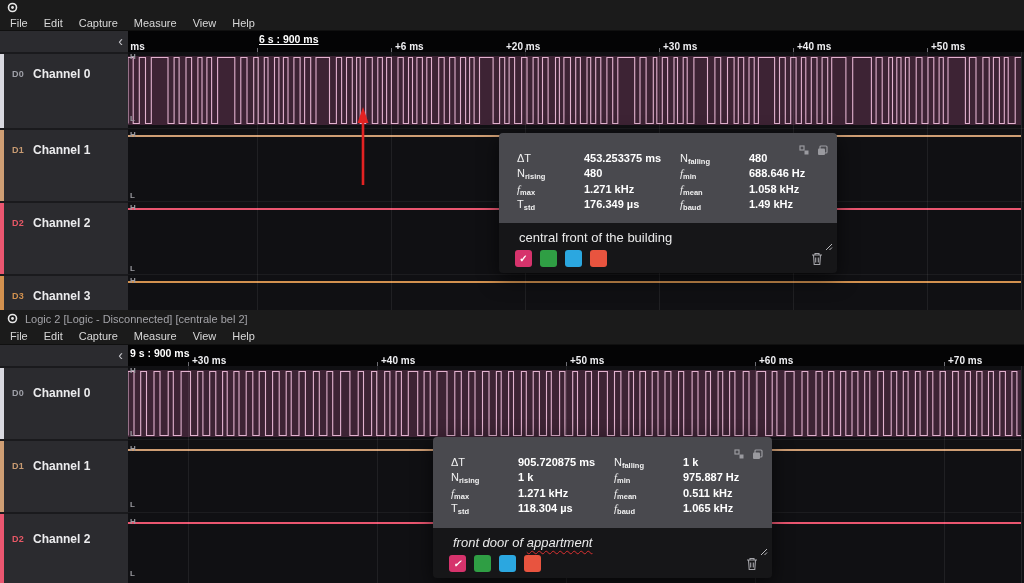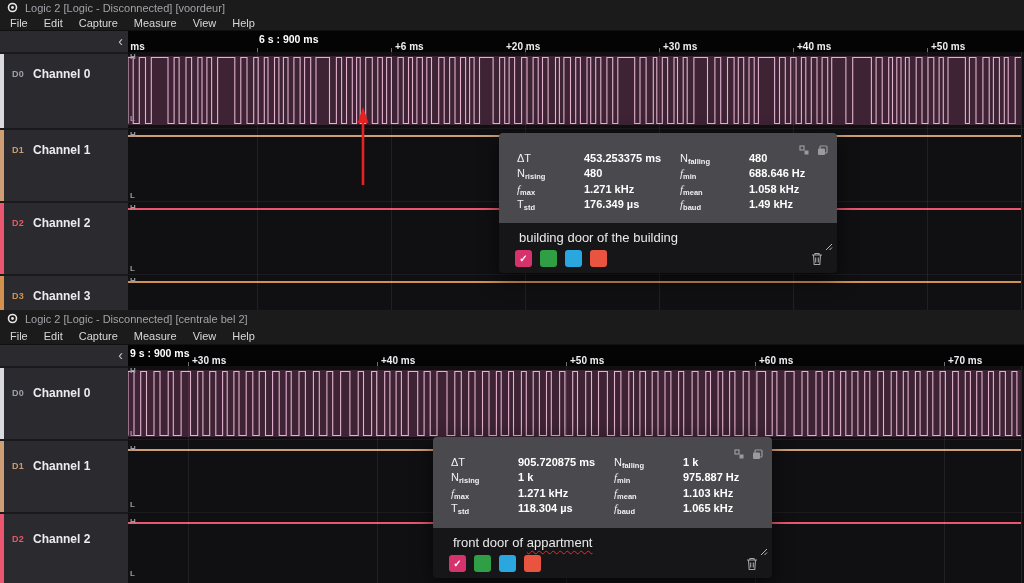--- a/index.html
+++ b/index.html
@@ -49,21 +49,20 @@
 <div class="stage">
 
   <section class="lwin" id="win0" style="top: 0px; height: 310px;">
     <div class="titlebar" style="height: 16px;">
       <span>
         <svg width="11" height="11" viewBox="0 0 11 11">
             <circle cx="5.5" cy="5.5" r="4" fill="none" stroke="#e8e8e8" stroke-width="1.6"></circle>
             <circle cx="5.5" cy="5.5" r="1.4" fill="#e8e8e8"></circle>
           </svg>
       </span>
-      <span class="title">Logic 2 [Logic - Disconnected] [voordeur]</span>
     </div>
     <nav class="menubar" style="top: 16px; height: 15px;">
         <span class="menu-item">File</span>
         <span class="menu-item">Edit</span>
         <span class="menu-item">Capture</span>
         <span class="menu-item">Measure</span>
         <span class="menu-item">View</span>
         <span class="menu-item">Help</span>
       </nav>
     <div class="ruler" style="top: 31px; height: 21px;"></div>
@@ -139,37 +138,37 @@
               <span class="m-val">480</span>
               <span class="m-label"><i>f</i><span class="m-sub">min</span></span>
               <span class="m-val">688.646 Hz</span>
               <span class="m-label"><i>f</i><span class="m-sub">mean</span></span>
               <span class="m-val">1.058 kHz</span>
               <span class="m-label"><i>f</i><span class="m-sub">baud</span></span>
               <span class="m-val">1.49 kHz</span>
             </div>
           </div>
           <div class="panel-dark" style="height: 50px;">
-            <div class="note"><span>building door of the building</span></div>
+            <div class="note"><span>central front of the building</span></div>
             <span class="resize-handle" style="top: 14px;"><svg width="8" height="8" viewBox="0 0 8 8">
                 <path d="M7 1 L1 7 M7 4.5 L4.5 7" stroke="#b9b9bd" stroke-width="1"></path>
               </svg></span>
             <span class="swatch" style="background: rgb(214, 51, 108); left: 16px; top: 27px;">
               <span>✓</span>
             </span>
             <span class="swatch" style="background: rgb(47, 158, 68); left: 41px; top: 27px;"></span>
             <span class="swatch" style="background: rgb(43, 167, 224); left: 66px; top: 27px;"></span>
             <span class="swatch" style="background: rgb(232, 84, 63); left: 91px; top: 27px;"></span>
             <span class="trash" style="top: 29px;"><svg width="12" height="14" viewBox="0 0 12 14">
                 <path d="M1 3 h10 M4 3 V1.5 h4 V3 M2.5 3 l.7 9.5 h5.6 l.7-9.5 M4.7 5.5 v5 M7.3 5.5 v5" fill="none" stroke="#a5a5aa" stroke-width="1.1"></path>
               </svg></span>
           </div>
         </div>
       </div>
-  <span class="rlabel rmajor" style="left: 259px; top: 33px;">6 s : 900 ms</span>
+  <span class="rlabel rmajor" style="left: 259px; top: 33px; text-decoration: underline;">6 s : 900 ms</span>
       <span class="rlabel" style="left: 122px; top: 41px;">0 ms</span>
       <span class="rlabel" style="left: 395px; top: 41px;">+6 ms</span>
       <span class="rlabel" style="left: 506px; top: 41px;">+20 ms</span>
       <span class="rlabel" style="left: 663px; top: 41px;">+30 ms</span>
       <span class="rlabel" style="left: 797px; top: 41px;">+40 ms</span>
       <span class="rlabel" style="left: 931px; top: 41px;">+50 ms</span>
       <span class="tickmark" style="left: 257px; top: 48px;"></span>
       <div class="gridline" style="left: 257px; top: 52px; height: 258px;"></div>
       <span class="tickmark" style="left: 391px; top: 48px;"></span>
       <div class="gridline" style="left: 391px; top: 52px; height: 258px;"></div>
@@ -261,26 +260,26 @@
               <span class="m-val">1.271 kHz</span>
               <span class="m-label">T<span class="m-sub">std</span></span>
               <span class="m-val">118.304 µs</span>
             </div>
             <div class="mblock" style="left: 181px; top: 17px; grid-template-columns: 69px auto;">
               <span class="m-label">N<span class="m-sub">falling</span></span>
               <span class="m-val">1 k</span>
               <span class="m-label"><i>f</i><span class="m-sub">min</span></span>
               <span class="m-val">975.887 Hz</span>
               <span class="m-label"><i>f</i><span class="m-sub">mean</span></span>
-              <span class="m-val">1.103 kHz</span>
+              <span class="m-val">0.511 kHz</span>
               <span class="m-label"><i>f</i><span class="m-sub">baud</span></span>
               <span class="m-val">1.065 kHz</span>
             </div>
           </div>
-          <div class="panel-dark" style="height: 50px;">
+          <div class="panel-dark" style="height: 50px; font-style: italic;">
             <div class="note"><span>front door of </span><span class="misspell">appartment</span></div>
             <span class="resize-handle" style="top: 14px;"><svg width="8" height="8" viewBox="0 0 8 8">
                 <path d="M7 1 L1 7 M7 4.5 L4.5 7" stroke="#b9b9bd" stroke-width="1"></path>
               </svg></span>
             <span class="swatch" style="background: rgb(214, 51, 108); left: 16px; top: 27px;">
               <span>✓</span>
             </span>
             <span class="swatch" style="background: rgb(47, 158, 68); left: 41px; top: 27px;"></span>
             <span class="swatch" style="background: rgb(43, 167, 224); left: 66px; top: 27px;"></span>
             <span class="swatch" style="background: rgb(232, 84, 63); left: 91px; top: 27px;"></span>

